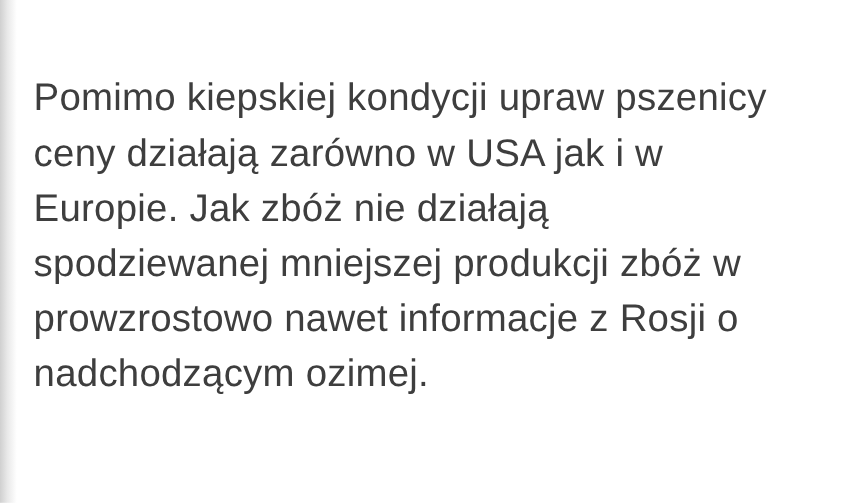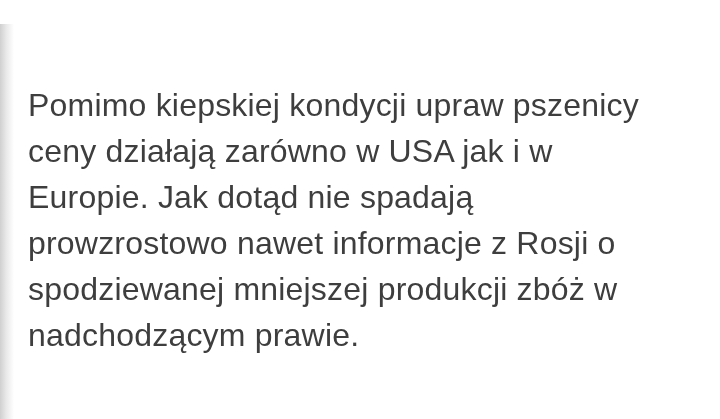--- a/index.html
+++ b/index.html
@@ -11,21 +11,20 @@
     height: 419px;
     background: #ffffff;
     overflow: hidden;
     position: relative;
     font-family: "Liberation Sans", "DejaVu Sans", sans-serif;
   }
   .page {
     position: absolute;
     inset: 0;
     background: #ffffff;
-    margin-top: 24px;
   }
   .edge-shadow {
     position: absolute;
     left: 0;
     top: 0;
     width: 14px;
     height: 100%;
     background: linear-gradient(to right, rgba(40,40,40,0.22) 0%, rgba(40,40,40,0.10) 45%, rgba(40,40,40,0) 100%);
     pointer-events: none;
   }
@@ -45,18 +44,18 @@
   }
 </style>
 </head>
 <body>
 
 <div class="page">
   <div class="edge-shadow"></div>
   <div class="article">
     <div class="line">Pomimo kiepskiej kondycji upraw pszenicy</div>
     <div class="line">ceny działają zarówno w USA jak i w</div>
-    <div class="line">Europie. Jak dotąd nie spadają</div>
+    <div class="line">Europie. Jak zbóż nie działają</div>
+    <div class="line">spodziewanej mniejszej produkcji zbóż w</div>
     <div class="line">prowzrostowo nawet informacje z Rosji o</div>
-    <div class="line">spodziewanej mniejszej produkcji zbóż w</div>
-    <div class="line">nadchodzącym prawie.</div>
+    <div class="line">nadchodzącym ozimej.</div>
   </div>
 </div>
 
 </body></html>

